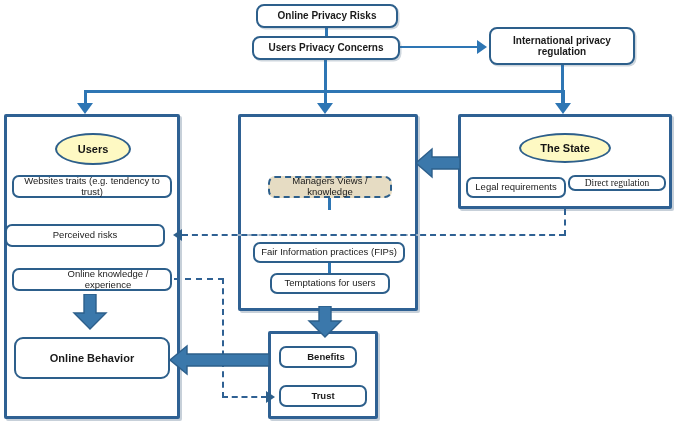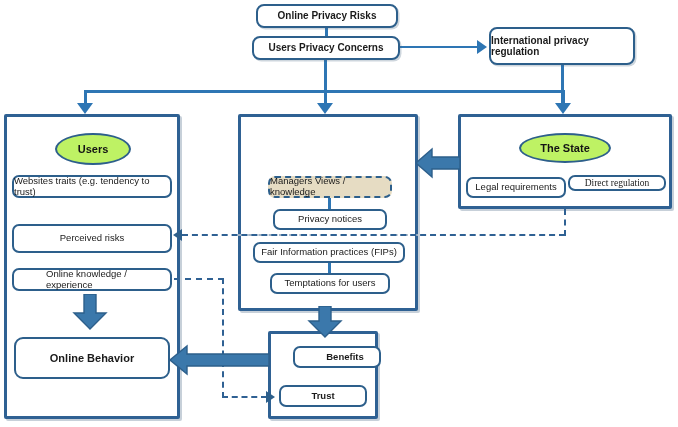--- a/index.html
+++ b/index.html
@@ -22,20 +22,21 @@
     position: absolute;
     box-sizing: border-box;
     background: #ffffff;
     border: 2px solid #2d5f8b;
     border-radius: 7px;
     color: #1a1a1a;
     display: flex;
     flex-direction: column;
     align-items: center;
     justify-content: center;
+    text-align: center;
     line-height: 1.15;
     z-index: 6;
   }
   .node-strong {
     font-weight: bold;
     font-size: 9.5px;
   }
   .node-plain {
     font-size: 9.5px;
     font-weight: normal;
@@ -54,21 +55,21 @@
     background: #ffffff;
     border: 3.5px solid #2f6193;
     border-radius: 2px;
     z-index: 3;
     box-shadow: 2px 2px 0 rgba(70,100,130,0.30);
   }
   
   .ellipse {
     position: absolute;
     box-sizing: border-box;
-    background: #bef264;
+    background: #fef9c3;
     border: 2px solid #2d5f8b;
     border-radius: 50%;
     display: flex;
     align-items: center;
     justify-content: center;
     font-weight: bold;
     font-size: 11px;
     color: #141414;
     z-index: 6;
   }
@@ -176,21 +177,21 @@
   <div class="frame" style="left:4px; top:114px; width:176px; height:305px;"></div>
 
   <div class="ellipse" style="left:55px; top:133px; width:76px; height:32px;">
     <span>Users</span>
   </div>
 
   <div class="node node-plain" style="left:12px; top:175px; width:160px; height:23px;">
     <span>Websites traits (e.g. tendency to trust)</span>
   </div>
 
-  <div class="node node-plain" style="left:12px; top:224px; width:160px; height:29px;">
+  <div class="node node-plain" style="left:5px; top:224px; width:160px; height:23px;">
     <span>Perceived risks</span>
   </div>
 
   <div class="node node-plain" style="left:12px; top:268px; width:160px; height:23px;padding-left:32px;">
     <span>Online knowledge / experience</span>
   </div>
 
   <div class="block-arrow" style="left:72px; top:294px;">
     <svg width="36" height="36" viewBox="0 0 36 36">
       <polygon points="12,0 24,0 24,19 34,19 18,35 2,19 12,19" fill="#3b78ab" stroke="#2d5f8b" stroke-width="1.4"></polygon>
@@ -201,23 +202,20 @@
     <span class="node-strong" style="font-size:11px;">Online Behavior</span>
   </div>
 
   <div class="frame" style="left:238px; top:114px; width:180px; height:197px;"></div>
 
 
   <div class="node node-tan node-plain" style="left:268px; top:176px; width:124px; height:22px;">
     <span>Managers Views / knowledge</span>
   </div>
 
-  <div class="node node-plain" style="left:273px; top:209px; width:114px; height:21px;">
-    <span>Privacy notices</span>
-  </div>
 
   <div class="node node-plain" style="left:253px; top:242px; width:152px; height:21px;">
     <span>Fair Information practices (FIPs)</span>
   </div>
 
   <div class="node node-plain" style="left:270px; top:273px; width:120px; height:21px;">
     <span>Temptations for users</span>
   </div>
 
   <div class="ln ln-v" style="left:328px; top:197px; height:13px;"></div>
@@ -238,21 +236,21 @@
   </div>
 
   <div class="block-arrow" style="left:416px; top:147px;">
     <svg width="45" height="32" viewBox="0 0 45 32">
       <polygon points="0,16 16,2 16,10 44,10 44,22 16,22 16,30" fill="#3b78ab" stroke="#2d5f8b" stroke-width="1.4"></polygon>
     </svg>
   </div>
 
   <div class="frame" style="left:268px; top:331px; width:110px; height:88px;"></div>
 
-  <div class="node node-strong" style="left:293px; top:346px; width:88px; height:22px;padding-left:16px;">
+  <div class="node node-strong" style="left:279px; top:346px; width:78px; height:22px;padding-left:16px;">
     <span>Benefits</span>
   </div>
 
   <div class="node node-strong" style="left:279px; top:385px; width:88px; height:22px;">
     <span>Trust</span>
   </div>
 
   <div class="block-arrow" style="left:307px; top:306px;">
     <svg width="36" height="32" viewBox="0 0 36 32">
       <polygon points="12,0 24,0 24,15 34,15 18,31 2,15 12,15" fill="#3b78ab" stroke="#2d5f8b" stroke-width="1.4"></polygon>

